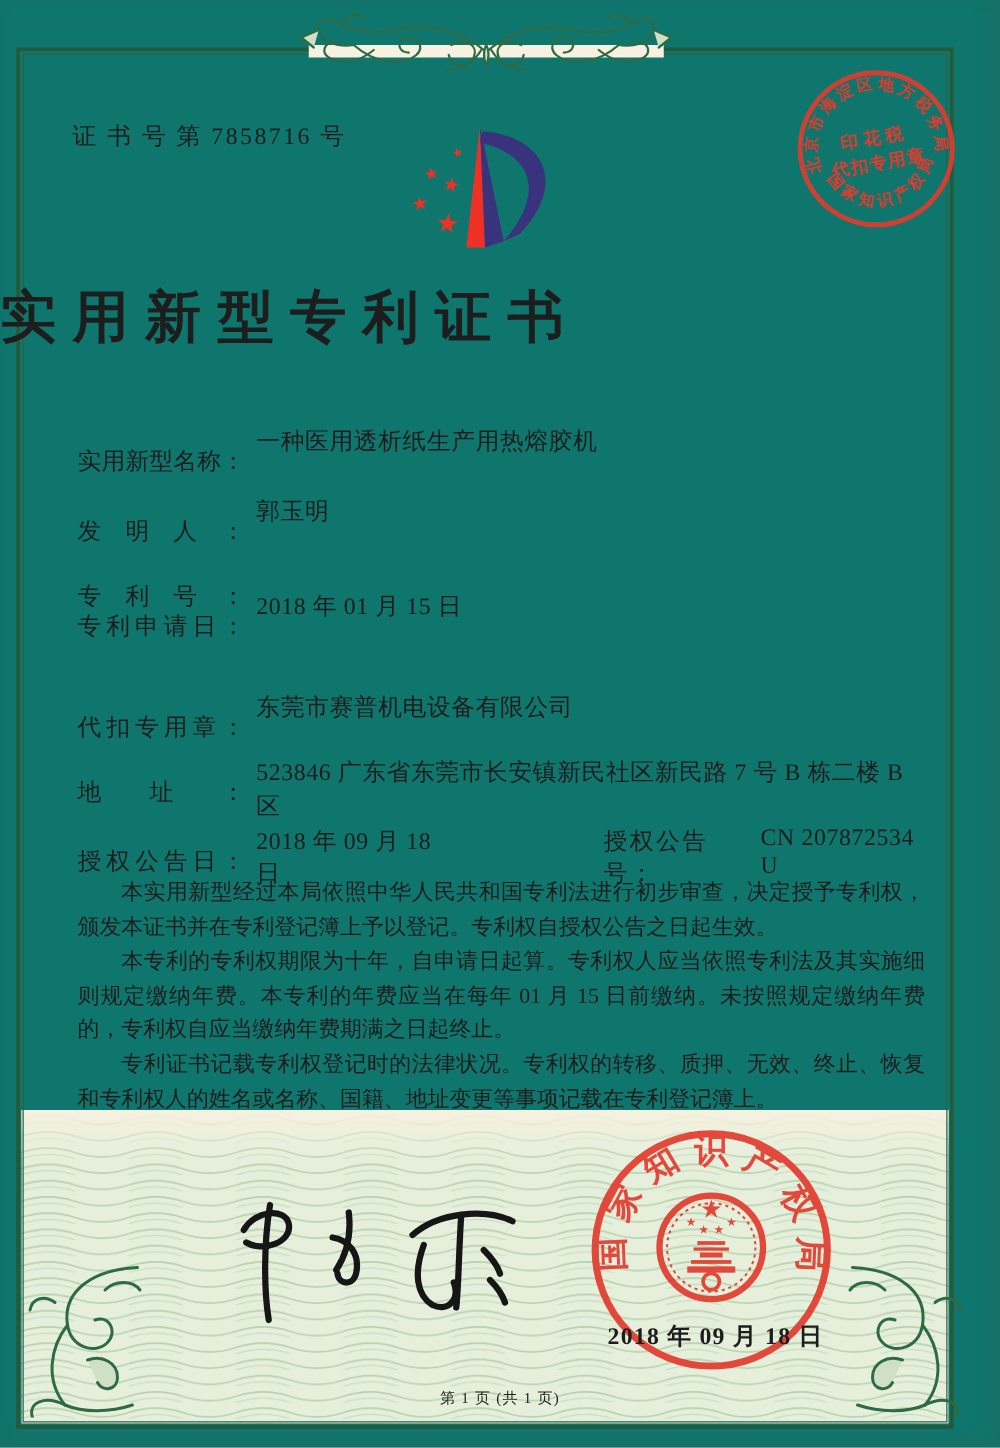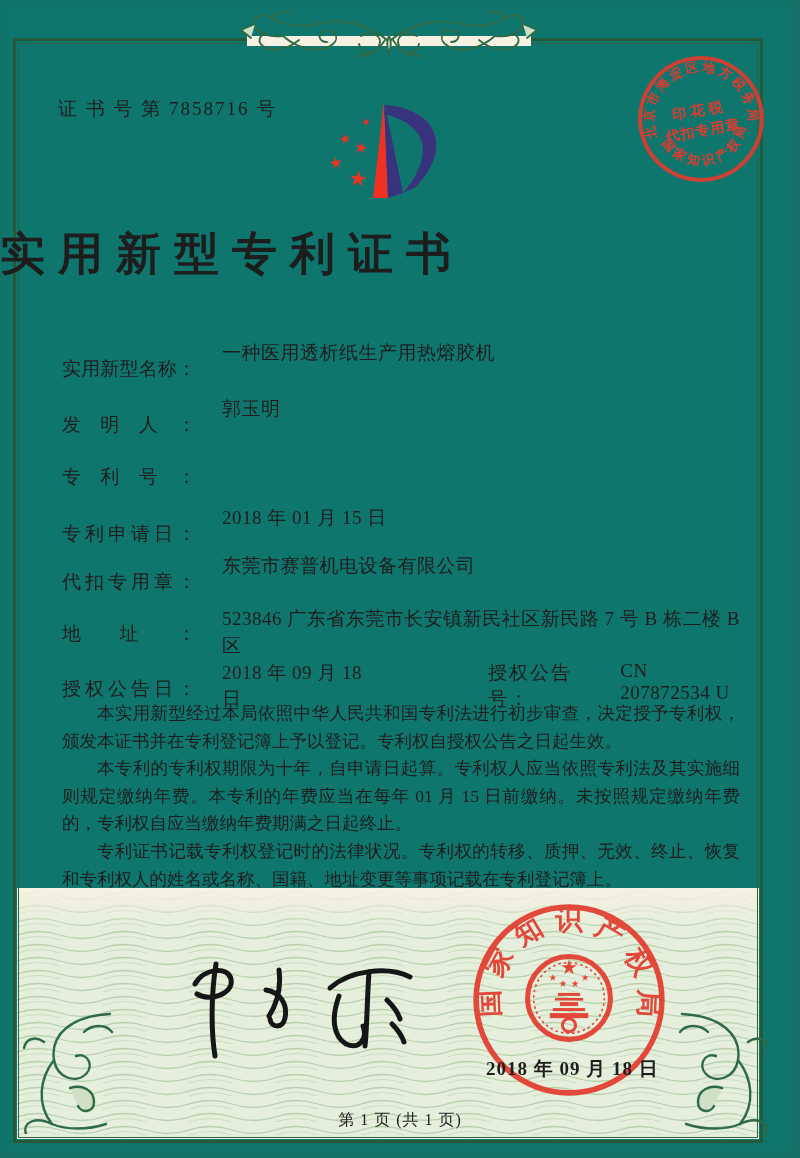--- a/index.html
+++ b/index.html
@@ -18,33 +18,33 @@
   .band-fade { position:absolute; left:0; top:0; width:100%; height:42px;
                background:linear-gradient(#f6f1e0, rgba(246,241,224,0)); }
   
   .cert-no { position:absolute; left:58px; top:96px; font-size:19px; letter-spacing:2px; z-index:10; }
   .title { position:absolute; left:0; top:224px; width:100%; 
            font-size:45px; font-weight:bold; letter-spacing:13px; z-index:10; }
   .fields { position:absolute; left:62px; top:0; width:678px; z-index:10; font-size:19px; }
   .frow { position:absolute; display:flex; align-items:flex-start; width:678px; }
   .flabel { display:inline-block; width:134px; text-align:justify; text-align-last:justify;
             flex:0 0 134px;margin-top:16px; }
-  .fvalue { margin-left:26px; letter-spacing:0.5px; }
+  .fvalue { margin-left:9px; letter-spacing:0.5px; }
   .fvalue-wrap { width:545px; line-height:27px; }
   .grant-right { display:flex; margin-left:125px; }
   .grant-right .flabel2 { letter-spacing:2px; }
   .paras { position:absolute; left:62px; top:700px; width:678px; z-index:10;
            font-size:17.5px; line-height:27.6px; text-align:justify; }
   .paras p { margin:0; text-indent:2em; }
   .officer { position:absolute; left:62px; top:978px; z-index:10; font-size:19px;
              line-height:37px; letter-spacing:3px; }
   .seal-date { position:absolute; left:486px; top:1056px; z-index:11; font-size:19px;
                letter-spacing:1px; font-weight:bold; }
   .footer { position:absolute; left:0; top:1110px; width:100%; text-align:center;
-            font-size:16px; z-index:10; letter-spacing:1px; }
+            font-size:12px; z-index:10; letter-spacing:1px; }
   
   .logo { position:absolute; left:318px; top:95px; z-index:10; }
   .tax-stamp { position:absolute; left:628px; top:46px; z-index:12; transform:rotate(-10deg); }
   .cnipa-seal { position:absolute; left:468px; top:902px; z-index:11; }
   .signature { position:absolute; left:182px; top:942px; z-index:11; }
   .ornament-top { position:absolute; left:229px; top:6px; z-index:6; }
   .corner-bl { position:absolute; left:14px; top:1008px; z-index:6; }
   .corner-br { position:absolute; left:670px; top:1008px; z-index:6; transform:scaleX(-1); }
 </style>
 </head>
@@ -166,21 +166,21 @@
       <span class="flabel">实用新型名称：</span>
       <span class="fvalue">一种医用透析纸生产用热熔胶机</span>
     </div>
     <div class="frow" style="top:396px">
       <span class="flabel">发明人：</span>
       <span class="fvalue">郭玉明</span>
     </div>
     <div class="frow" style="top:448px">
       <span class="flabel">专利号：</span>
     </div>
-    <div class="frow" style="top:505px">
+    <div class="frow" style="top:472px">
       <span class="flabel">专利申请日：</span>
       <span class="fvalue">2018 年 01 月 15 日</span>
     </div>
     <div class="frow" style="top:553px">
       <span class="flabel">代扣专用章：</span>
       <span class="fvalue">东莞市赛普机电设备有限公司</span>
     </div>
     <div class="frow" style="top:605px">
       <span class="flabel">地址：</span>
       <span class="fvalue fvalue-wrap">523846 广东省东莞市长安镇新民社区新民路 7 号 B 栋二楼 B 区</span>

